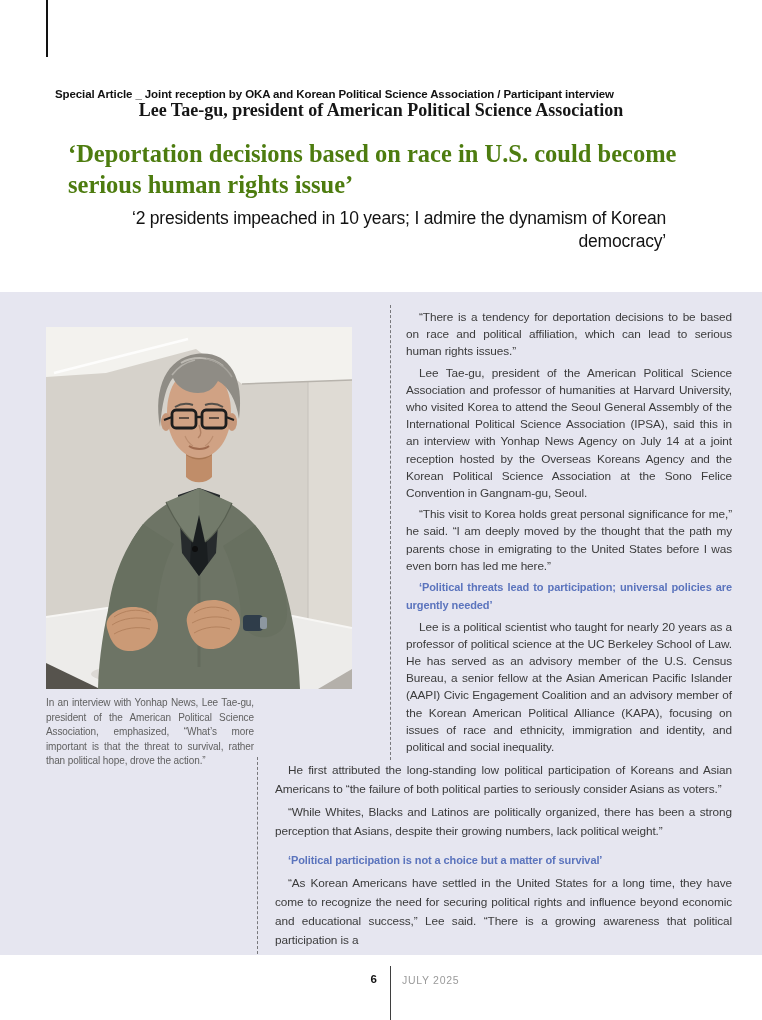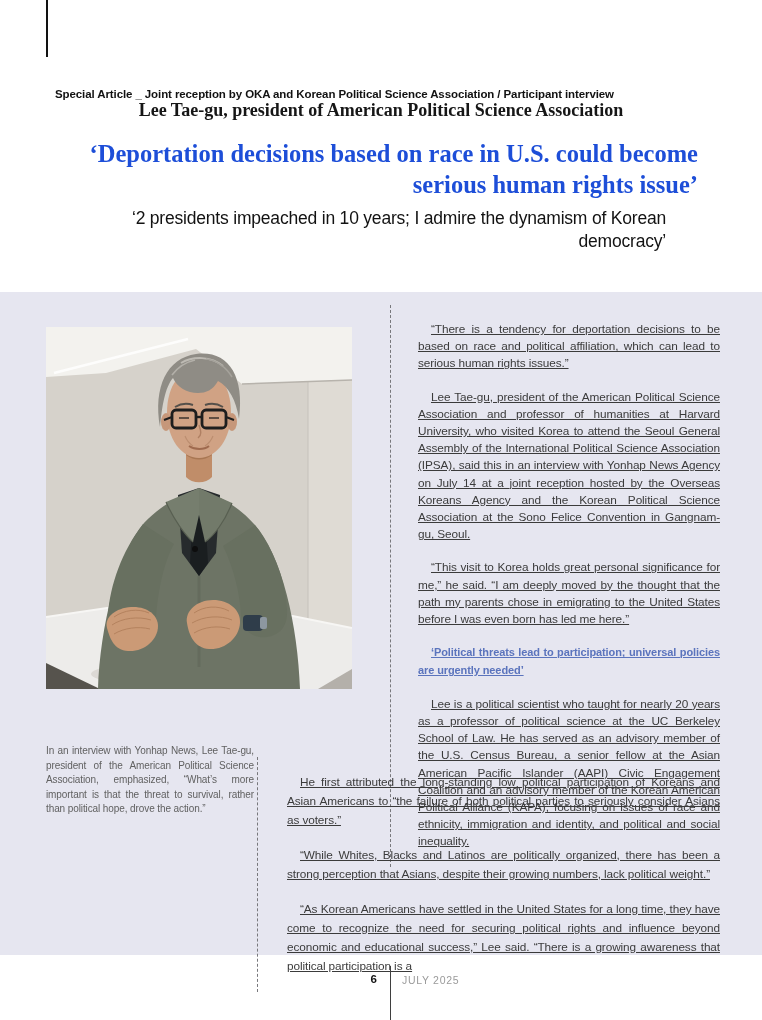--- a/index.html
+++ b/index.html
@@ -16,58 +16,57 @@
     position:absolute; left:55px; top:40px; font-size:11.5px; font-weight:bold;
     color:#121212; letter-spacing:-0.1px; white-space:nowrap;margin-top:48px;
   }
 
   
   .kicker {
     position:absolute; top:100px; left:0; width:762px; text-align:center;
     font-family:"Liberation Serif", serif; font-weight:bold; font-size:18px; color:#161616;
   }
   .headline {
-    position:absolute; top:138px; left:48px; width:650px; text-align:right;
+    position:absolute; top:138px; left:68px; width:650px; text-align:left;
     font-family:"Liberation Serif", serif; font-weight:bold; font-size:24.5px;
-    line-height:31px; color:#1d4ed8;
+    line-height:31px; color:#4d7c0f;
   }
   .subheadline {
     position:absolute; top:207px; left:96px; width:570px; text-align:right;
     font-size:17.5px; line-height:23px; color:#121212; letter-spacing:-0.2px;
   }
 
   
   .article-box {
     position:absolute; left:0; top:292px; width:762px; height:663px;
     background:#e6e6f0;
   }
 
   .photo-fig { position:absolute; left:46px; top:35px; width:306px; height:362px; }
   .photo-fig svg { display:block; width:306px; height:362px; }
 
   .photo-caption {
     position:absolute; left:46px; top:404px; width:208px;
     font-size:10px; line-height:14.5px; color:#616161; text-align:justify;
     letter-spacing:-0.1px;
-    margin-top:48px;
   }
 
   .right-col {
     position:absolute; left:390px; top:13px; width:346px;
     border-left:1px dashed #78787c; padding-left:11px;
     font-size:11.8px; line-height:17.2px; color:#3b3b3b;
     text-align:justify; letter-spacing:-0.1px;
   }
   .bottom-block {
     position:absolute; left:257px; top:465px; width:479px;
     border-left:1px dashed #78787c; padding-left:13px;
     font-size:11.8px; line-height:19px; color:#3b3b3b;
     text-align:justify; letter-spacing:-0.1px;
   }
-  .right-col p, .bottom-block p { margin:16px; text-indent:13px;text-decoration:underline; }
+  .right-col p, .bottom-block p { margin:4px; text-indent:13px; }
   .section-head {
     font-weight:bold; color:#5b74bd; font-size:11px; text-indent:0;
     margin-top:12px;
   }
   .right-col .section-head { line-height:17.8px; }
   .bottom-block .section-head { line-height:19px; margin-top:10px; }
 
   
   .footer-page-num {
     position:absolute; left:328px; top:973px; width:49px; text-align:right;
@@ -166,20 +165,21 @@
       <p>“There is a tendency for deportation decisions to be based on race and political affiliation, which can lead to serious human rights issues.”</p>
       <p>Lee Tae-gu, president of the American Political Science Association and professor of humanities at Harvard University, who visited Korea to attend the Seoul General Assembly of the International Political Science Association (IPSA), said this in an interview with Yonhap News Agency on July 14 at a joint reception hosted by the Overseas Koreans Agency and the Korean Political Science Association at the Sono Felice Convention in Gangnam-gu, Seoul.</p>
       <p>“This visit to Korea holds great personal significance for me,” he said. “I am deeply moved by the thought that the path my parents chose in emigrating to the United States before I was even born has led me here.”</p>
       <p class="section-head">‘Political threats lead to participation; universal policies are urgently needed’</p>
       <p>Lee is a political scientist who taught for nearly 20 years as a professor of political science at the UC Berkeley School of Law. He has served as an advisory member of the U.S. Census Bureau, a senior fellow at the Asian American Pacific Islander (AAPI) Civic Engagement Coalition and an advisory member of the Korean American Political Alliance (KAPA), focusing on issues of race and ethnicity, immigration and identity, and political and social inequality.</p>
     </div>
 
     <div class="bottom-block">
       <p>He first attributed the long-standing low political participation of Koreans and Asian Americans to “the failure of both political parties to seriously consider Asians as voters.”</p>
       <p>“While Whites, Blacks and Latinos are politically organized, there has been a strong perception that Asians, despite their growing numbers, lack political weight.”</p>
+      <p class="section-head">‘Political participation is not a choice but a matter of survival’</p>
       <p>“As Korean Americans have settled in the United States for a long time, they have come to recognize the need for securing political rights and influence beyond economic and educational success,” Lee said. “There is a growing awareness that political participation is a</p>
     </div>
 
   </div>
 
   <div class="footer-page-num">6</div>
   <div class="footer-rule"></div>
   <div class="footer-issue">JULY 2025</div>
 
 </div>

